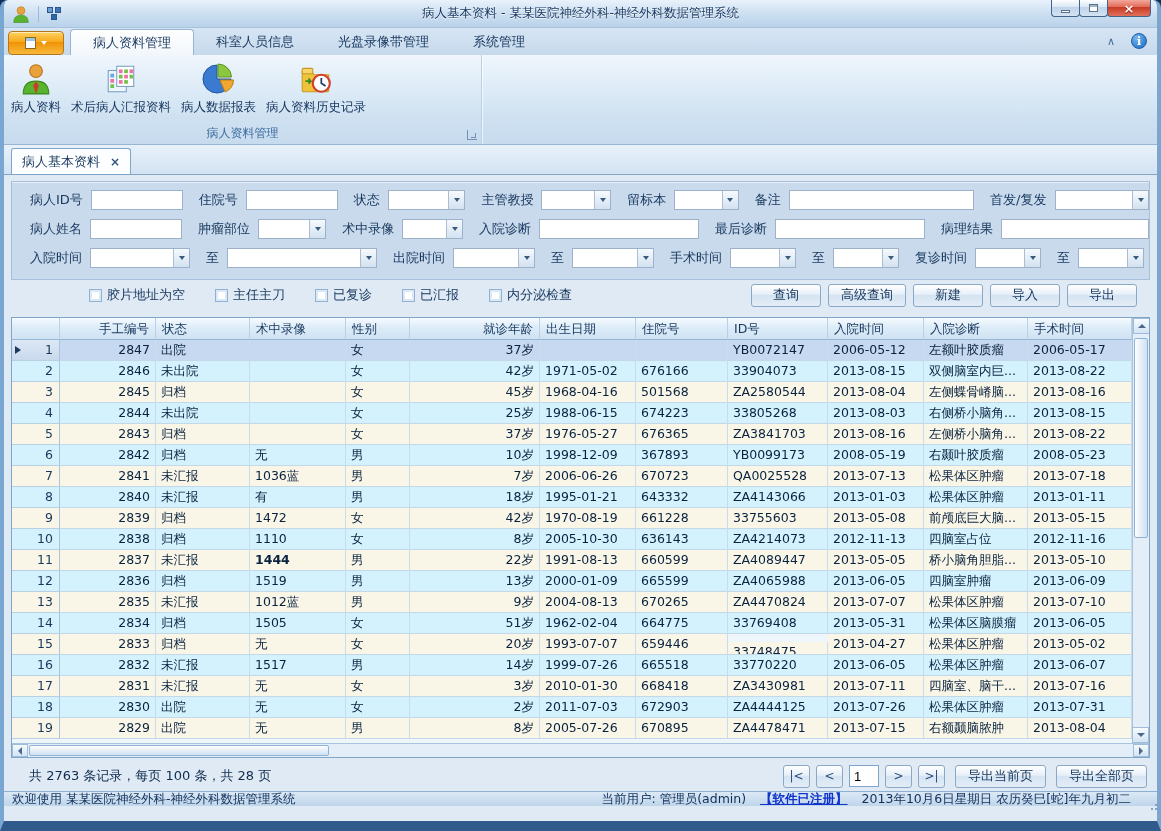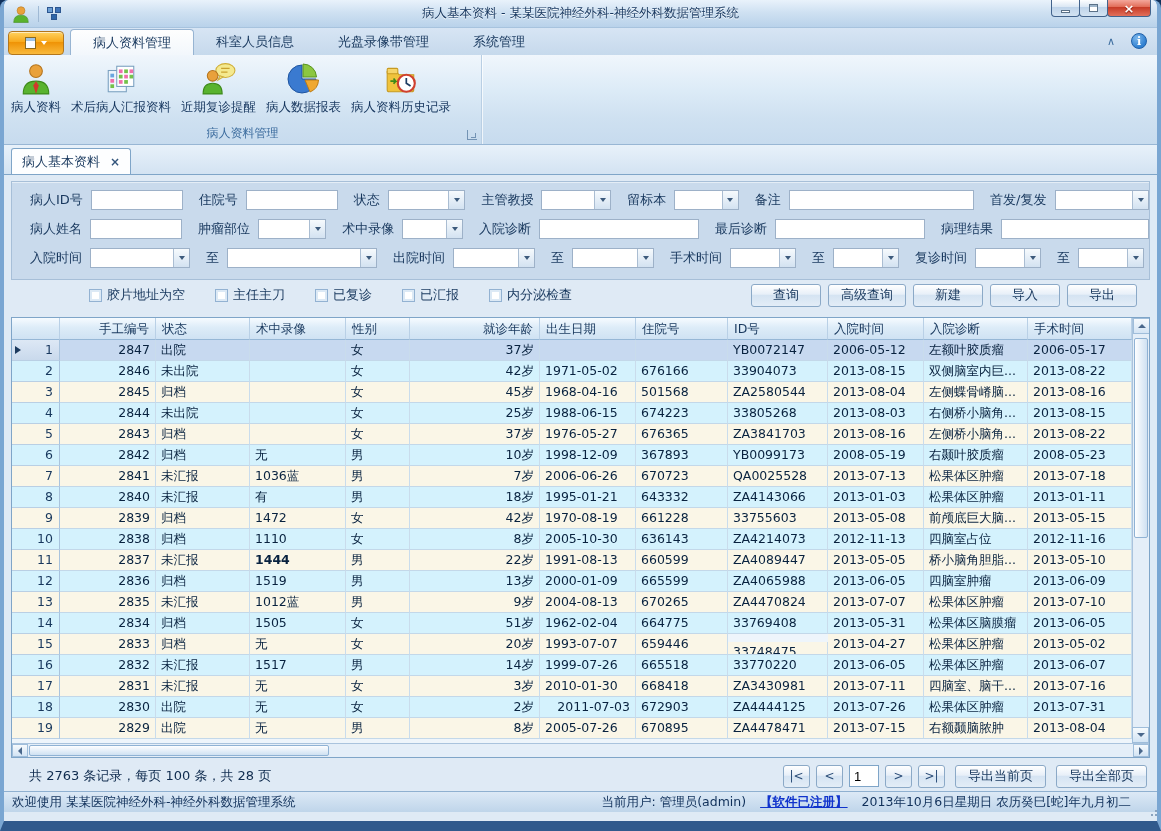--- a/index.html
+++ b/index.html
@@ -142,21 +142,21 @@
   
   #footer{position:absolute;left:7px;top:588px;width:1139px;height:26px;display:flex;align-items:center;}
   #summary{font-size:13px;color:#0f2b4e;margin-left:18px;}
   #pager{margin-left:auto;display:flex;align-items:center;gap:6px;margin-right:3px;}
   .pgbtn{width:27px;height:23px;border:1px solid #8ba9c7;border-radius:3px;font-size:12px;color:#2a4d78;
          background:linear-gradient(#ffffff,#e7eff8 45%,#d4e3f2 46%,#e3edf7);font-family:inherit;padding:0;}
   #page-input{width:30px;height:22px;border:1px solid #7fa5c8;font-size:13px;padding:0 4px;background:#fff;}
   .pgexp{margin-left:4px;min-width:84px;}
 
   
-  #statusbar{height:21px;background:linear-gradient(#dce9f6,#bfd5ea);border-top:1px solid #8fb0d0;
+  #statusbar{height:15px;background:linear-gradient(#dce9f6,#bfd5ea);border-top:1px solid #8fb0d0;
              display:flex;align-items:center;position:relative;font-size:12.5px;color:#10305a;}
   #status-left{margin-left:8px;}
   #status-right{margin-left:auto;display:flex;align-items:center;gap:14px;margin-right:26px;}
   #registered-link{color:#1033cc;font-weight:bold;text-decoration:underline;}
   #resize-grip{position:absolute;right:4px;bottom:4px;width:2px;height:2px;background:transparent;
      box-shadow:8px 0 0 #8aa3bf,4px 4px 0 #8aa3bf,8px 4px 0 #8aa3bf,0 8px 0 #8aa3bf,4px 8px 0 #8aa3bf,8px 8px 0 #8aa3bf;}
 </style>
 </head>
 <body>
 
@@ -231,30 +231,20 @@
               <rect x="14" y="17" width="3.5" height="3.5" fill="#f06eaa"></rect>
                 <rect x="19" y="17" width="3.5" height="3.5" fill="#74c14a"></rect>
             </g>
             <rect x="6" y="11" width="3.5" height="3.5" fill="#6aa6e0"></rect>
               <rect x="6" y="16" width="3.5" height="3.5" fill="#f06eaa"></rect>
               <rect x="6" y="21" width="3.5" height="3.5" fill="#74c14a"></rect>
           </svg>
           <span class="lbl">术后病人汇报资料</span>
         </div>
         <div class="rbtn">
-          <svg width="34" height="34" viewBox="0 0 32 32">
-            <ellipse cx="22" cy="8" rx="9" ry="6.5" fill="#f4e98f" stroke="#cfae3a"></ellipse>
-            <path d="M17 13 l-2 4 5-3 z" fill="#f4e98f" stroke="#cfae3a"></path>
-            <path d="M18 6 h8 M18 9.5 h6" stroke="#c9a22f" stroke-width="1.3" fill="none"></path>
-            <circle cx="10" cy="13" r="5" fill="#e9a13b" stroke="#b5751f"></circle>
-            <path d="M1 30 q0-10 9-10 q9 0 9 10 z" fill="#59b32e" stroke="#3d8a1a"></path>
-          </svg>
-          <span class="lbl">近期复诊提醒</span>
-        </div>
-        <div class="rbtn">
           <svg width="34" height="34" viewBox="0 0 34 34">
             <path d="M15 17 L15 3 A14 14 0 1 0 29 17 z" fill="#3a7ad0" stroke="#1f55a0"></path>
             <path d="M16 15 L16 2 A13.5 13.5 0 0 1 29.5 15 z" fill="#8cc740" stroke="#5a9420"></path>
             <path d="M18 18 L31.5 18 A13.5 13.5 0 0 1 23 30 z" fill="#f0a830" stroke="#bd7d15"></path>
           </svg>
           <span class="lbl">病人数据报表</span>
         </div>
         <div class="rbtn">
           <svg width="34" height="34" viewBox="0 0 32 32">
             <path d="M3 9 h9 l2 3 h14 v14 a2 2 0 0 1 -2 2 h-21 a2 2 0 0 1 -2 -2 z" fill="#f0c33c" stroke="#c79a22"></path>
@@ -744,21 +734,21 @@
             <div class="tr even">
               <div class="td rowhdr" style="flex: 0 0 48px;">
                 <i class="tri-right"></i>
                 <span class="rn">18</span>
               </div>
               <div class="td num" style="flex: 0 0 96px;">2830</div>
               <div class="td" style="flex: 0 0 94px;">出院</div>
               <div class="td" style="flex: 0 0 96px;">无</div>
               <div class="td" style="flex: 0 0 64px;">女</div>
               <div class="td num" style="flex: 0 0 130px;">2岁</div>
-              <div class="td" style="flex: 0 0 96px; text-align: right;">2011-07-03</div>
+              <div class="td" style="flex: 0 0 96px;">2011-07-03</div>
               <div class="td" style="flex: 0 0 92px;">672903</div>
               <div class="td" style="flex: 0 0 100px;">ZA4444125</div>
               <div class="td" style="flex: 0 0 96px;">2013-07-26</div>
               <div class="td" style="flex: 0 0 104px;">松果体区肿瘤</div>
               <div class="td" style="flex: 1 1 auto;">2013-07-31</div>
             </div>
             <div class="tr odd">
               <div class="td rowhdr" style="flex: 0 0 48px;">
                 <i class="tri-right"></i>
                 <span class="rn">19</span>

